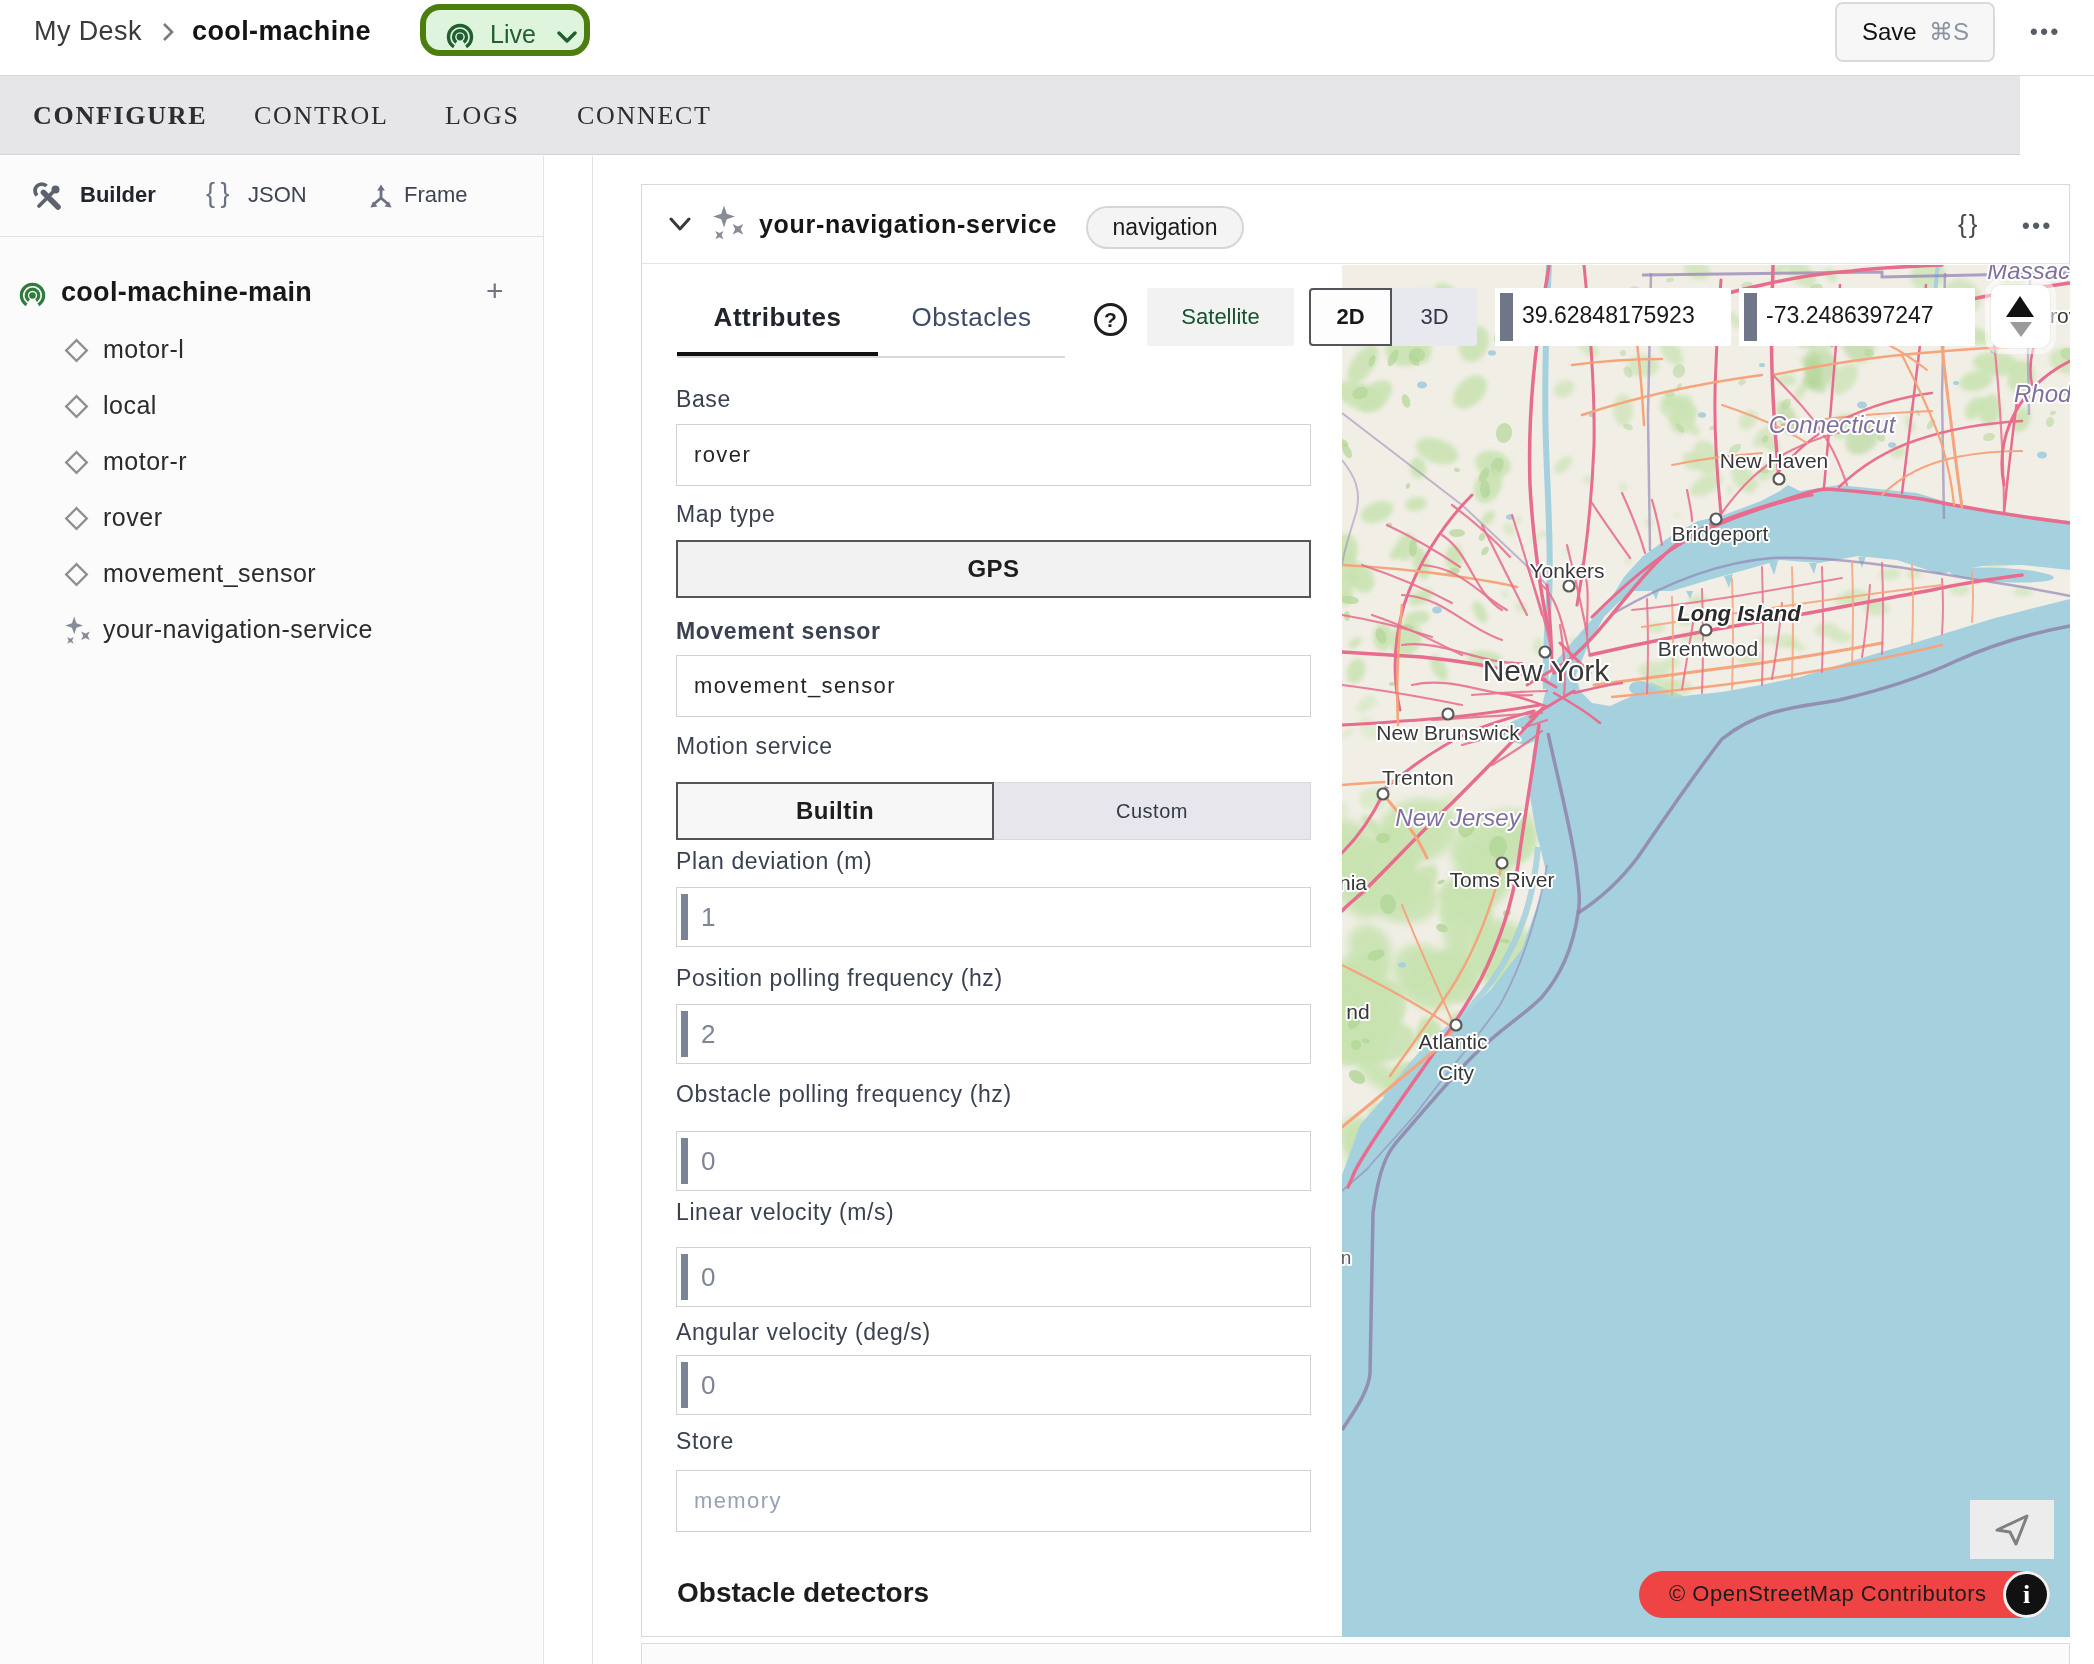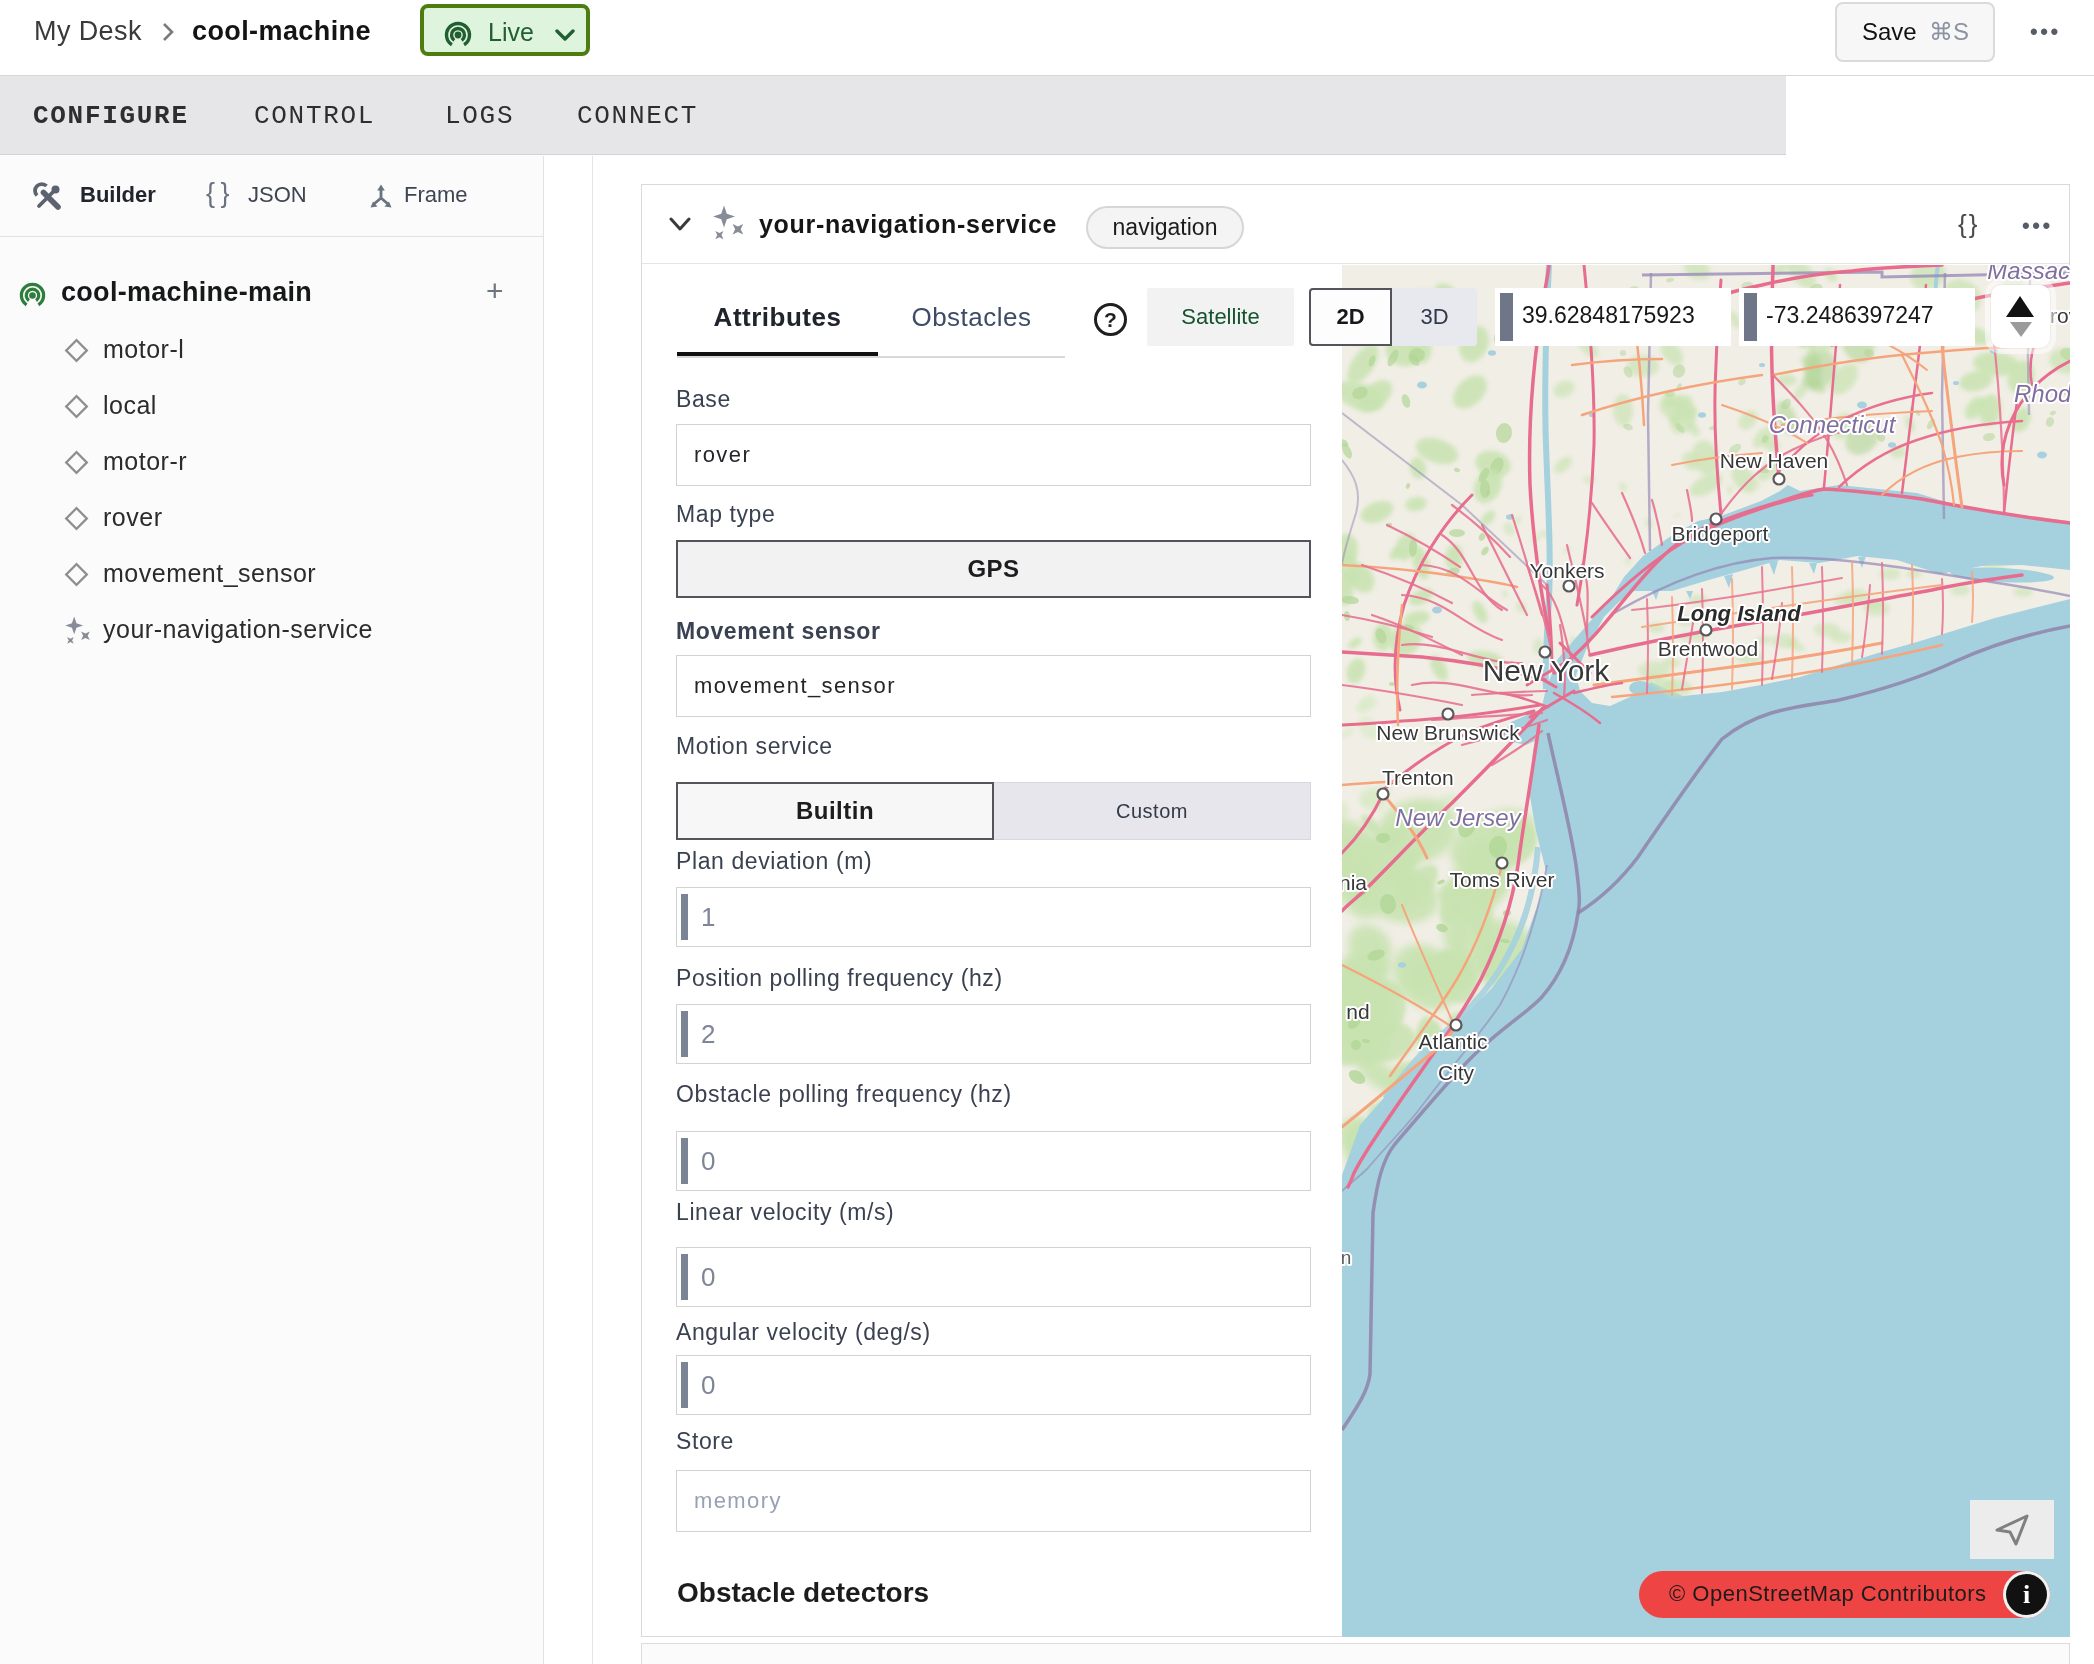--- a/index.html
+++ b/index.html
@@ -3,29 +3,29 @@
 <meta charset="utf-8">
 <style>
   * { margin:0; padding:0; box-sizing:border-box; }
   html,body { width:2094px; height:1664px; background:#fff; font-family:"Liberation Sans", sans-serif; overflow:hidden; }
   .abs { position:absolute; }
   #page { position:relative; width:2094px; height:1664px; }
 
   
   #topnav { position:absolute; left:0; top:0; width:2094px; height:76px; background:#fff; border-bottom:1px solid #d8d8d8; }
   .crumb { position:absolute; top:16px; font-size:27px; color:#3a3a3a; letter-spacing:0.4px; }
-  #livepill { position:absolute; left:420px; top:4px; width:170px; height:52px; background:#def4dd; border:4px solid #4d7c0f; border-radius:8px; }
+  #livepill { position:absolute; left:420px; top:4px; width:170px; height:52px; background:#def4dd; border:6px solid #4d7c0f; border-radius:20px; }
   #livepill .lt { position:absolute; left:64px; top:10px; font-size:25px; color:#215f31; }
   #savebtn { position:absolute; left:1835px; top:2px; width:160px; height:60px; background:#f7f7f7; border:2px solid #dadada; border-radius:8px; }
   #savebtn .s1 { position:absolute; left:25px; top:14px; font-size:24px; color:#111; }
   #savebtn .s2 { position:absolute; left:92px; top:14px; font-size:24px; color:#8b93a3; }
   .hdots { color:#565d68; letter-spacing:2.5px; font-size:22px; font-weight:bold; }
 
   
-  #tabbar { position:absolute; left:0; top:76px; width:1786px; height:79px; background:#e6e6e8; border-bottom:1px solid #d2d2d4; font-family:Liberation Mono, monospace; }
+  #tabbar { position:absolute; left:0; top:76px; width:2020px; height:79px; background:#e6e6e8; border-bottom:1px solid #d2d2d4; font-family:Liberation Serif, serif; }
   #tabbar span { position:absolute; top:25px; font-size:26px; letter-spacing:1.7px; color:#2e2e30; }
 
   
   #sidebar { position:absolute; left:0; top:156px; width:544px; height:1508px; background:#fbfbfb; border-right:1px solid #e2e2e2; }
   #sbdivider2 { position:absolute; left:592px; top:156px; width:1px; height:1508px; background:#e4e4e4; }
   #sbtabs { position:absolute; left:0; top:0; width:543px; height:81px; border-bottom:1px solid #e2e2e2; }
   .sbtab { position:absolute; top:26px; font-size:22px; color:#3e4552; }
   .treetxt { position:absolute; font-size:25px; color:#2b2b2b; letter-spacing:0.5px; }
 
   

